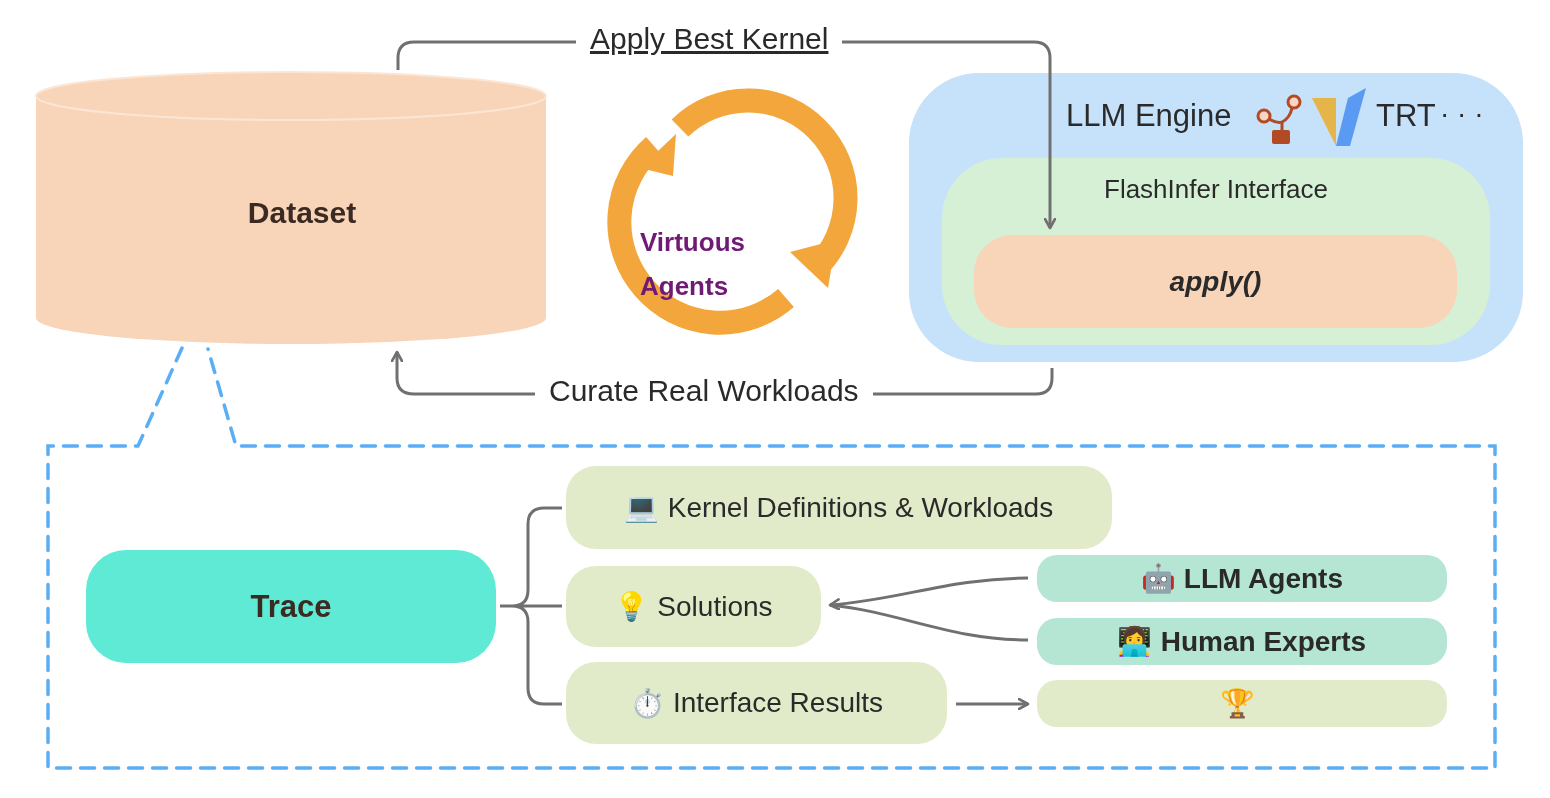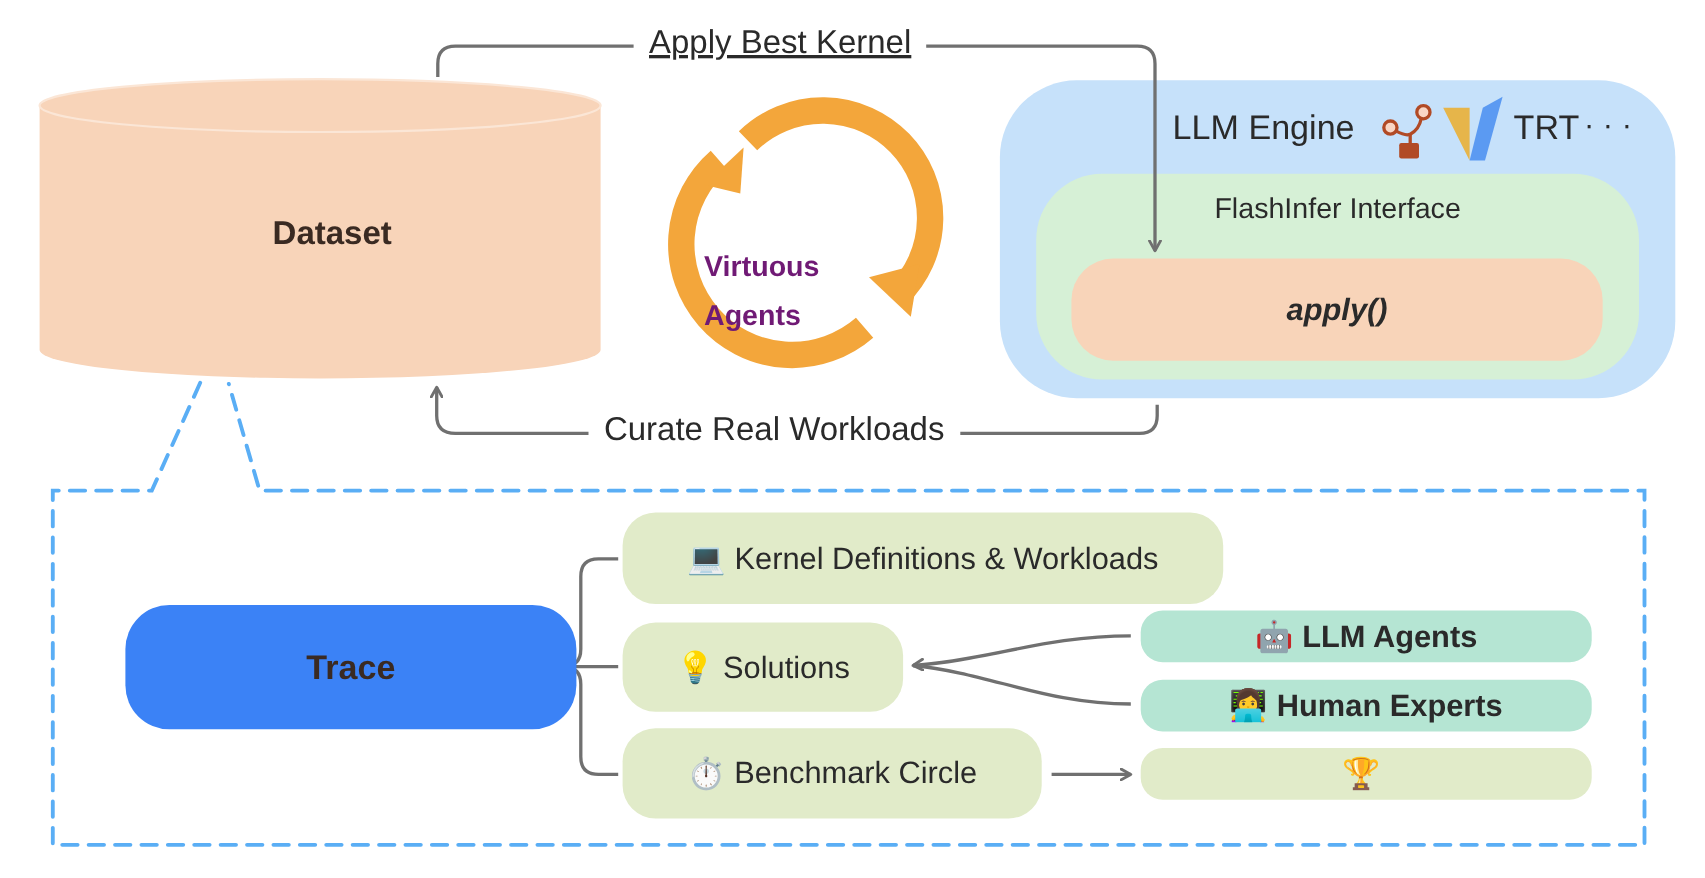--- a/index.html
+++ b/index.html
@@ -5,21 +5,21 @@
   html, body { margin:0; padding:0; background:#ffffff; }
   body { width:1550px; height:798px; position:relative; overflow:hidden;
          font-family:"Liberation Sans","DejaVu Sans",sans-serif; color:#222; }
   svg.bg { position:absolute; left:0; top:0; }
   .abs { position:absolute; }
   .lbl { position:absolute; white-space:nowrap; font-size:30px; color:#2a2a2a; background:#fff; padding:0 14px; }
   .pill { position:absolute; display:flex; align-items:center; justify-content:center;
           border-radius:30px; font-size:28px; color:#2a2a2a; white-space:nowrap; }
   .green { background:#e1ebc9; }
   .teal  { background:#b5e5d3; font-weight:bold; }
-  .peach { background:#3b82f6;margin-left:28px; }
+  .peach { background:#5eead4; }
   .emoji { margin-right:8px; font-family:"DejaVu Sans",sans-serif; }
   .bold { font-weight:bold; }
 </style>
 </head>
 <body>
 
 <svg class="bg" width="1550" height="798">
   <defs>
     <marker id="ah" viewBox="0 0 12 12" refX="10" refY="6" markerWidth="12" markerHeight="12" orient="auto" markerUnits="userSpaceOnUse">
       <path d="M1,1 L10,6 L1,11" fill="none" stroke="#707070" stroke-width="2.6" stroke-linecap="round" stroke-linejoin="round"></path>
@@ -94,21 +94,21 @@
 <div class="pill green" style="left:566px;top:466px;width:546px;height:83px;">
   <span class="emoji">💻</span>
   <span>Kernel Definitions &amp; Workloads</span>
 </div>
 <div class="pill green" style="left:566px;top:566px;width:255px;height:81px;">
   <span class="emoji">💡</span>
   <span>Solutions</span>
 </div>
 <div class="pill green" style="left:566px;top:662px;width:381px;height:82px;">
   <span class="emoji">⏱️</span>
-  <span>Benchmark Circle</span>
+  <span>Interface Results</span>
 </div>
 
 <div class="pill teal" style="left:1037px;top:555px;width:410px;height:47px;border-radius:20px;">
   <span class="emoji">🤖</span>
   <span>LLM Agents</span>
 </div>
 <div class="pill teal" style="left:1037px;top:618px;width:410px;height:47px;border-radius:20px;">
   <span class="emoji">👩‍💻</span>
   <span>Human Experts</span>
 </div>

